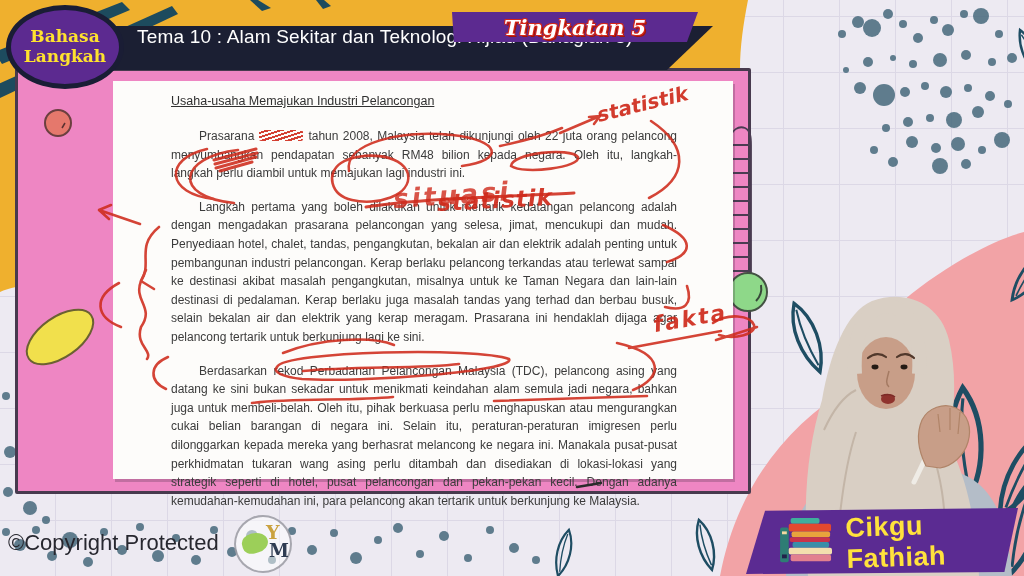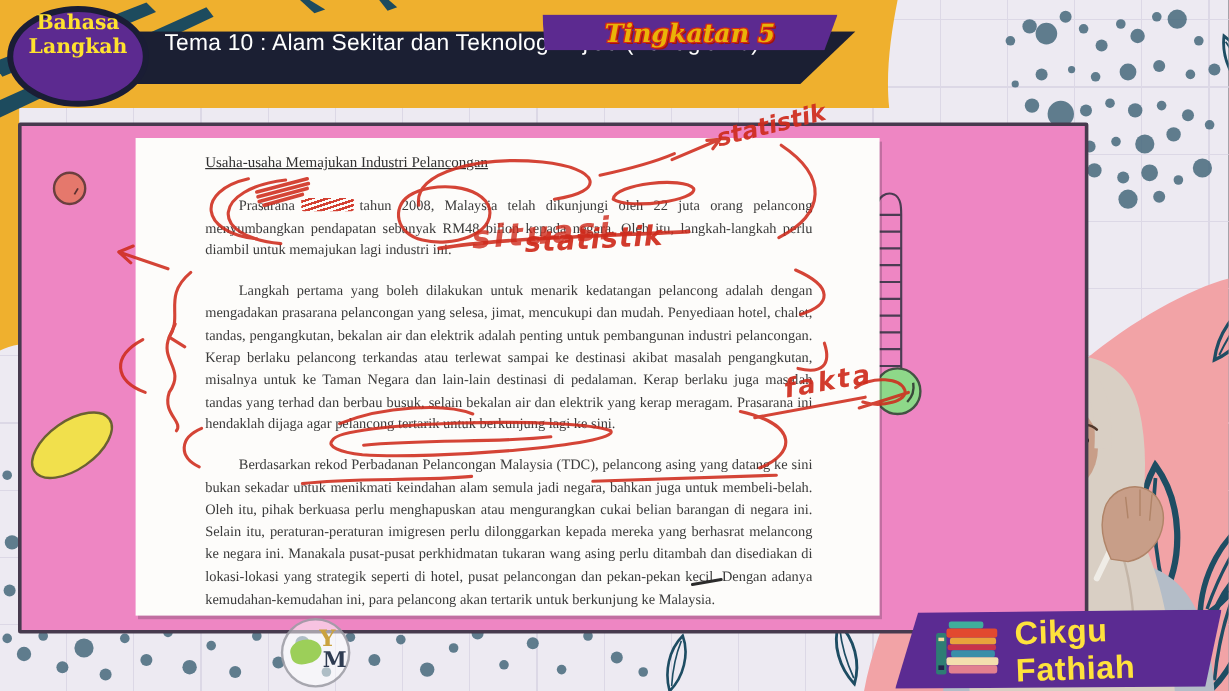--- a/index.html
+++ b/index.html
@@ -14,29 +14,29 @@
   #bg-art{z-index:1;}
   
   .navy-bar{position:absolute;left:55px;top:26px;width:658px;height:44px;z-index:20;
     background:#1b1f33;clip-path:polygon(0 0,100% 0,93% 100%,0 100%);
     display:flex;padding-left:82px;}
   .navy-bar span{color:#fff;font-size:19px;letter-spacing:.2px;}
   .level-box{position:absolute;left:452px;top:12px;width:246px;height:30px;z-index:21;
     background:#5c2a90;clip-path:polygon(0 0,100% 0,95.5% 100%,.8% 100%);
     display:flex;align-items:center;justify-content:center;}
   .level-box span{font-family:"DejaVu Serif",serif;font-style:italic;font-weight:bold;
-    font-size:21px;color:#eab308;
+    font-size:21px;color:#ffffff;
     text-shadow:-1px -1px 0 #d3261a,1px -1px 0 #d3261a,-1px 1px 0 #d3261a,1px 1px 0 #d3261a,2px 2px 0 #a01608;}
   .subject-badge{position:absolute;left:6px;top:5px;width:118px;height:84px;z-index:22;
     background:#5c2a90;border:5px solid #1a1d35;border-radius:50%;
-    display:flex;flex-direction:column;align-items:center;line-height:1.15;}
+    display:flex;flex-direction:column;align-items:center;justify-content:center;line-height:1.15;}
   .subject-badge span{font-family:"DejaVu Serif",serif;font-weight:bold;font-size:17px;color:#ffe22e;}
   
-  .board{position:absolute;left:15px;top:102px;width:892px;height:426px;z-index:10;
-    background:#ee86c3;border:3px solid #473a4e;border-radius:2px;font-family:Liberation Serif, serif;}
+  .board{position:absolute;left:15px;top:68px;width:736px;height:426px;z-index:10;
+    background:#ee86c3;border:3px solid #473a4e;border-radius:2px;}
   .board-deco{position:absolute;left:0;top:0;width:752px;height:426px;}
   .worksheet{position:absolute;left:95px;top:10px;width:620px;height:398px;
     background:#fdfcfa;box-shadow:2px 3px 0 rgba(60,40,60,.25);
     padding:13px 56px 0 58px;color:#3b3b3b;}
   .ws-title{font-size:12.5px;color:#303030;text-decoration:underline;margin:0 0 19px 0;}
   .worksheet p{font-size:12px;line-height:18.6px;text-align:justify;margin:0 0 15px 0;
     text-indent:28px;}
   .worksheet p .seg{text-indent:0;}
   .scribble{display:inline-block;width:44px;height:11px;margin:0 5px -1px 5px;border-radius:2px;
     background:repeating-linear-gradient(-18deg,rgba(207,43,28,.9) 0 2px,rgba(255,255,255,0) 2px 4px);}
@@ -263,20 +263,21 @@
     <span>Tema 10 : Alam Sekitar dan Teknologi Hijiau (Bahagian 5)</span>
   </div>
   <div class="level-box">
     <span>Tingkatan 5</span>
   </div>
   <div class="subject-badge">
     <span>Bahasa</span>
     <span>Langkah</span>
   </div>
 
+  <div class="copyright">©Copyright Protected</div>
   <div class="ym-logo">
     <div class="blob"></div>
     <span class="ly">Y</span>
     <span class="lm">M</span>
   </div>
 
   <div class="name-banner">
     <svg class="books" viewBox="0 0 60 52">
       <rect x="2" y="12" width="9" height="36" rx="2" fill="#2e7d74"></rect>
       <rect x="4" y="16" width="5" height="3" fill="#f3d9a0"></rect>

